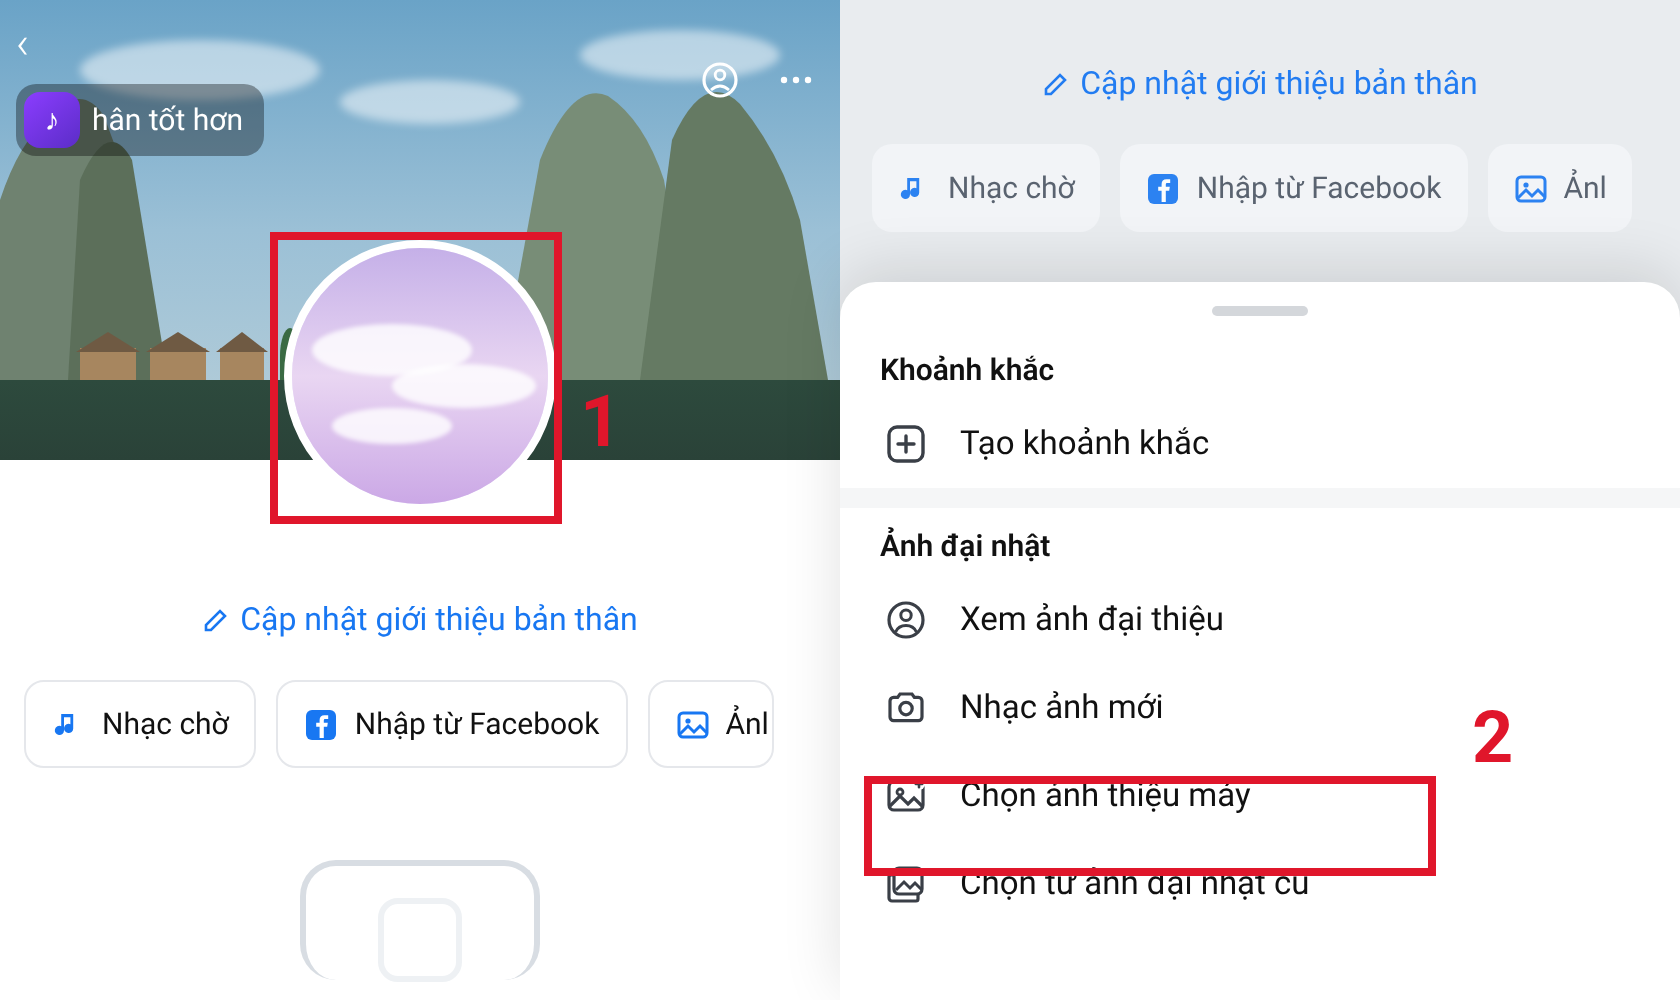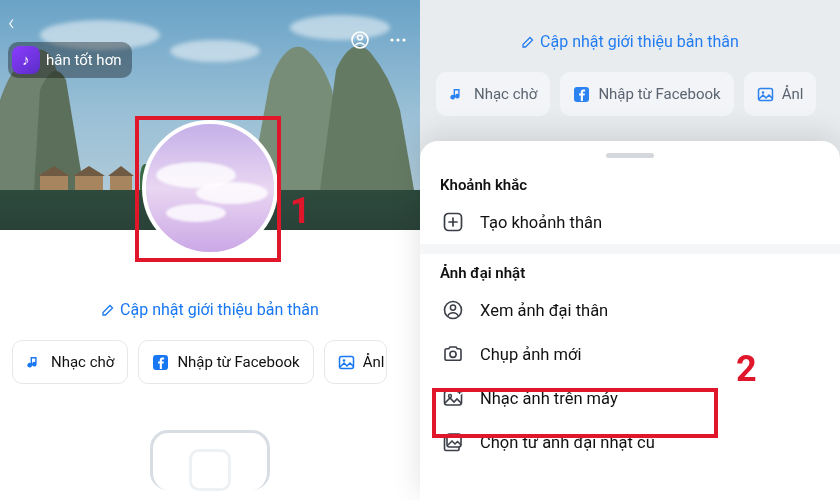--- a/index.html
+++ b/index.html
@@ -207,59 +207,59 @@
     <div class="grabber"></div>
 
     <div class="sect-h">Khoảnh khắc</div>
     <div class="menu-item">
       <span class="mi">
         <svg width="22" height="22">
             <rect x="2.5" y="2.5" width="17" height="17" rx="4" fill="none" stroke="#3a3f47" stroke-width="1.7"></rect>
             <path d="M11 7v8M7 11h8" stroke="#3a3f47" stroke-width="1.7" stroke-linecap="round"></path>
           </svg>
       </span>
-      <span>Tạo khoảnh thân</span>
+      <span>Tạo khoảnh khắc</span>
     </div>
 
     <div class="divider"></div>
 
     <div class="sect-h">Ảnh đại nhật</div>
 
     <div class="menu-item">
       <span class="mi">
         <svg width="22" height="22">
             <circle cx="11" cy="11" r="8.5" fill="none" stroke="#3a3f47" stroke-width="1.6"></circle>
             <circle cx="11" cy="8.6" r="2.6" fill="none" stroke="#3a3f47" stroke-width="1.5"></circle>
             <path d="M5.8 17c1.1-2.4 3-3.2 5.2-3.2s4.1.8 5.2 3.2" fill="none" stroke="#3a3f47" stroke-width="1.5"></path>
           </svg>
       </span>
-      <span>Xem ảnh đại thân</span>
+      <span>Xem ảnh đại thiệu</span>
     </div>
 
     <div class="menu-item">
       <span class="mi">
         <svg width="22" height="22">
             <path d="M3 7.5c0-1 .8-1.8 1.8-1.8h2l1.2-1.7h6l1.2 1.7h2c1 0 1.8.8 1.8 1.8v8c0 1-.8 1.8-1.8 1.8H4.8c-1 0-1.8-.8-1.8-1.8v-8Z" fill="none" stroke="#3a3f47" stroke-width="1.6"></path>
             <circle cx="11" cy="11.3" r="3.1" fill="none" stroke="#3a3f47" stroke-width="1.6"></circle>
           </svg>
       </span>
-      <span>Chụp ảnh mới</span>
+      <span>Nhạc ảnh mới</span>
     </div>
 
     <div class="menu-item">
       <span class="mi">
         <svg width="22" height="22">
             <rect x="2.5" y="4" width="17" height="14" rx="2.5" fill="none" stroke="#3a3f47" stroke-width="1.6"></rect>
             <circle cx="8" cy="9" r="1.5" fill="none" stroke="#3a3f47" stroke-width="1.4"></circle>
             <path d="M3 16l5-5 4 4 3-3 4.5 4.5" fill="none" stroke="#3a3f47" stroke-width="1.6"></path>
             <circle cx="17.5" cy="5" r="3" fill="#fff"></circle>
             <path d="M17.5 3.4v3.2M15.9 5h3.2" stroke="#3a3f47" stroke-width="1.3" stroke-linecap="round"></path>
           </svg>
       </span>
-      <span>Nhạc ảnh trên máy</span>
+      <span>Chọn ảnh thiệu máy</span>
     </div>
 
     <div class="menu-item">
       <span class="mi">
         <svg width="22" height="22">
             <rect x="5" y="3" width="14" height="13" rx="2.5" fill="none" stroke="#3a3f47" stroke-width="1.6"></rect>
             <path d="M5 6.5H3.5c-.6 0-1 .4-1 1V18c0 .8.7 1.5 1.5 1.5h12c.6 0 1-.4 1-1V16" fill="none" stroke="#3a3f47" stroke-width="1.6"></path>
             <path d="M6 14l4-4 3 3 2.5-2.5L19 14" fill="none" stroke="#3a3f47" stroke-width="1.5"></path>
           </svg>
       </span>

